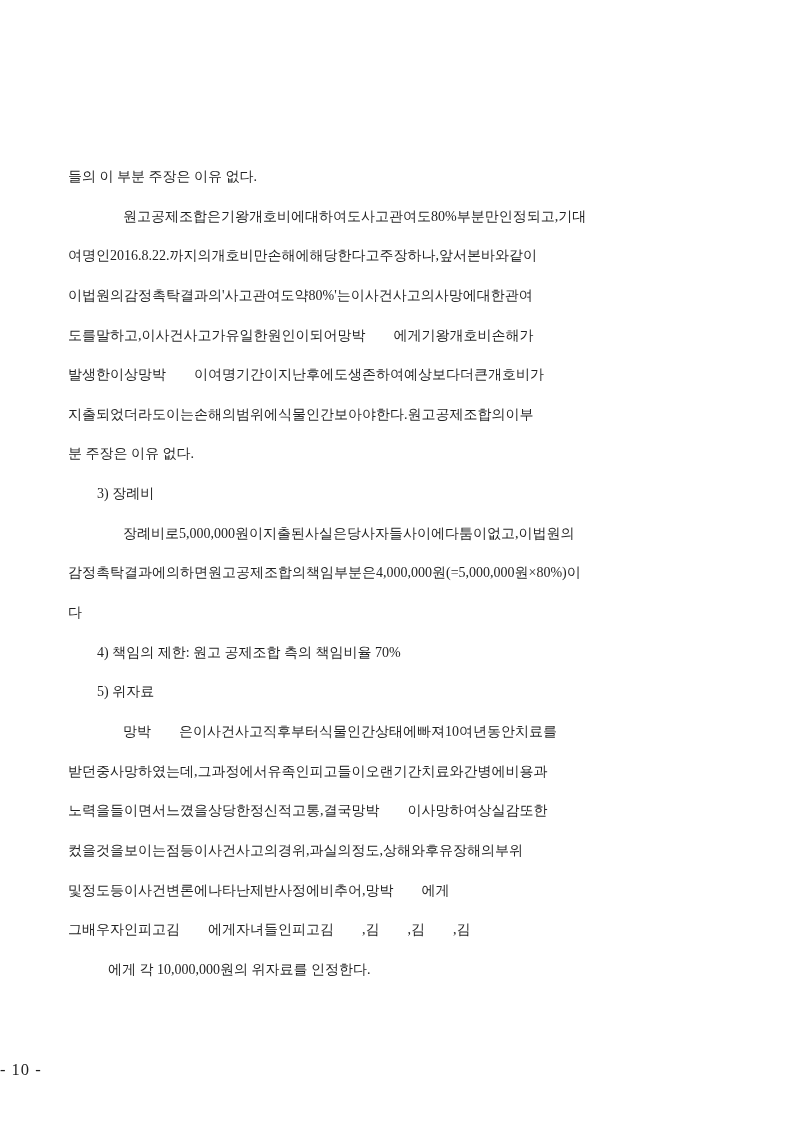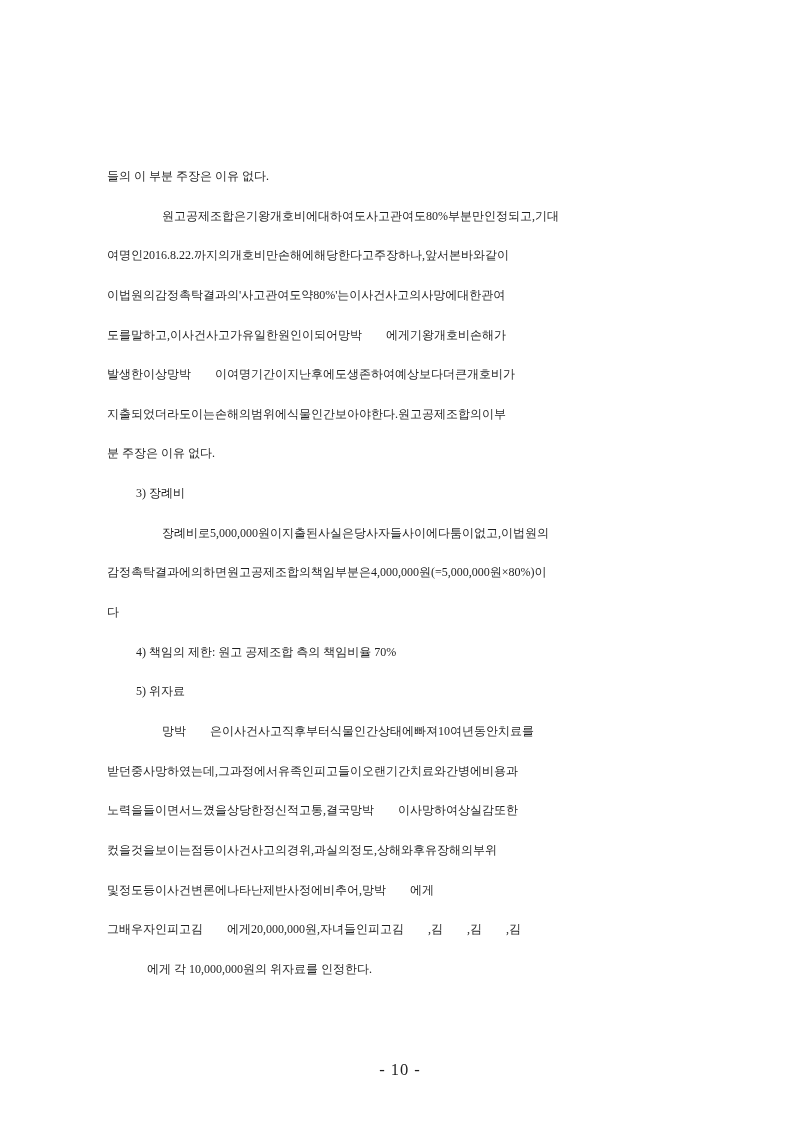--- a/index.html
+++ b/index.html
@@ -18,23 +18,22 @@
   }
   .doc-body {
     position: absolute;
     left: 68px;
     top: 157px;
     width: 664px;
   }
   .line {
     height: 39.65px;
     line-height: 39.65px;
-    font-size: 12px;
+    font-size: 14px;
     overflow: hidden;
-    margin-left: 39px;
   }
   
   .line.end {
     white-space: pre-wrap;
     text-align: left;
   }
   
   .line.fill {
     display: flex;
     justify-content: flex-start;
@@ -44,21 +43,20 @@
     flex: 0 0 auto;
   }
   .indent-para { padding-left: 55px; }
   .indent-item { padding-left: 29px; font-family: Liberation Serif, serif; }
   .indent-cont { padding-left: 40px; }
   .footer {
     position: absolute;
     top: 1060px;
     left: 0;
     width: 100%;
-    text-align: center;
     font-size: 16.5px;
     line-height: 20px;
     letter-spacing: 1px;
   }
 </style>
 </head>
 <body>
 
 <div class="page">
   <div class="doc-body">
@@ -240,21 +238,20 @@
         <span>사정에</span>
         <span>비추어,</span>
         <span>망</span>
         <span>박  에게</span>
       </div>
     <div class="line fill">
         <span>그</span>
         <span>배우자인</span>
         <span>피고</span>
         <span>김  에게</span>
-        <span>20,000,000원,</span>
         <span>자녀들인</span>
         <span>피고</span>
         <span>김  ,</span>
         <span>김  ,</span>
         <span>김  ,</span>
         <span>김</span>
       </div>
     <div class="line end indent-cont">에게 각 10,000,000원의 위자료를 인정한다.</div>
   </div>
   <div class="footer">- 10 -</div>

